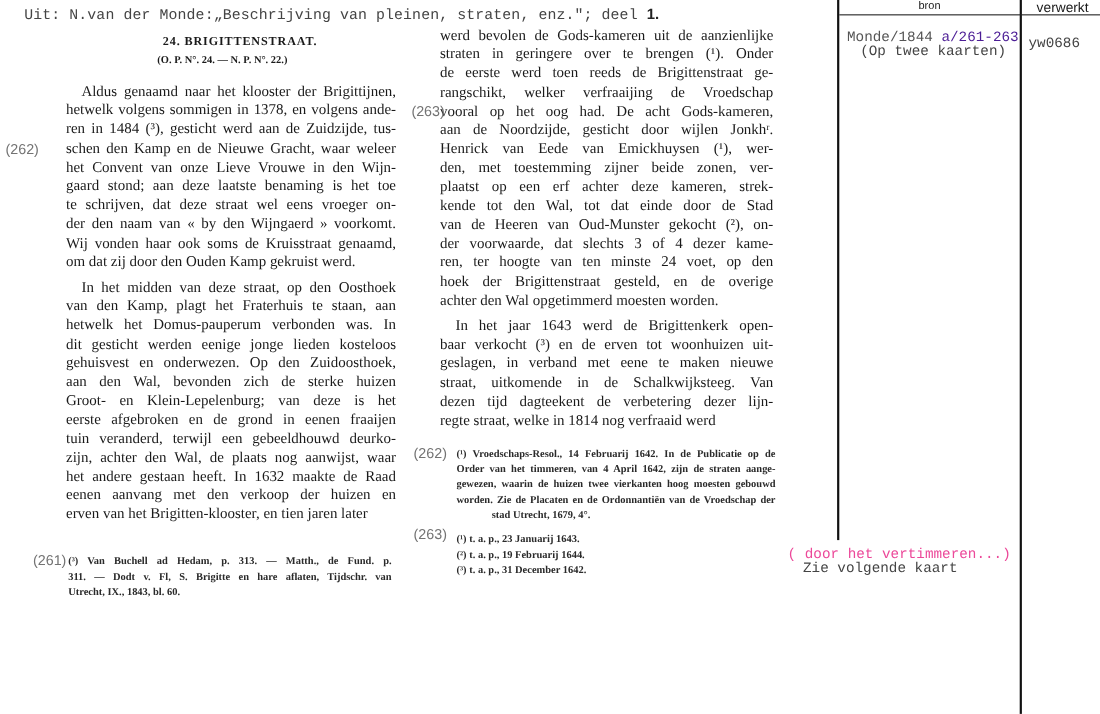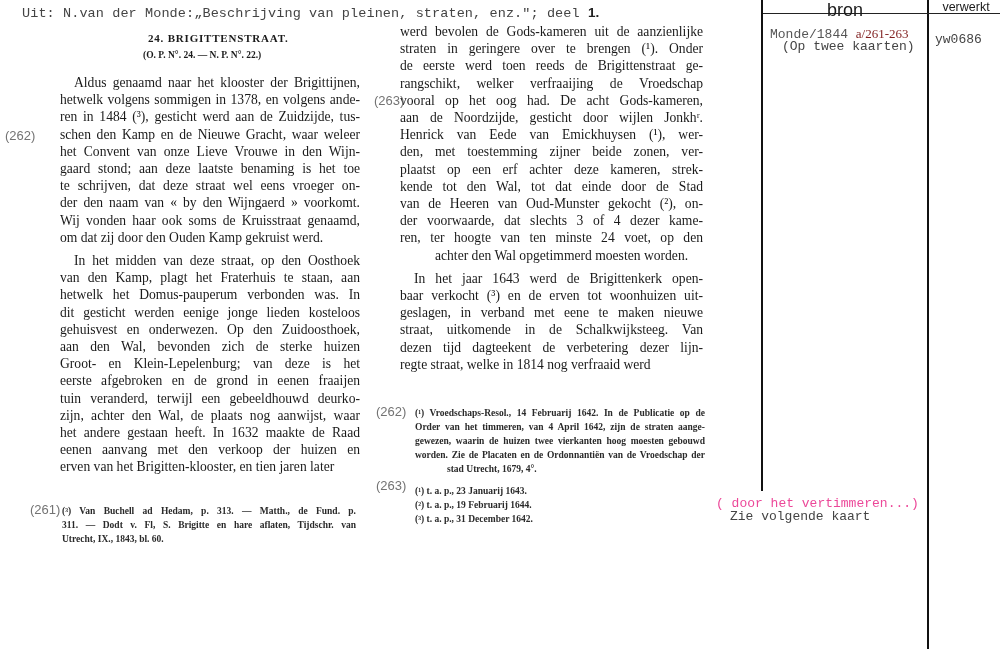--- a/index.html
+++ b/index.html
@@ -34,25 +34,25 @@
   #fn-right2 .line { text-align:left; text-align-last:left; }
   #fn-marg-261 { left:30px; top:502px; }
   #fn-marg-262 { left:376px; top:404px; }
   #fn-marg-263 { left:376px; top:478px; }
 
   .rule-v { background:#111; width:2px; }
   #rule-1 { left:761px; top:0; height:491px; }
   #rule-2 { left:927px; top:0; height:649px; }
   #rule-h { left:763px; top:13px; width:237px; height:1px; background:#222; }
 
-  #hdr-bron { left:763px; top:0; width:164px; text-align:center; font-size:18px; }
+  #hdr-bron { left:763px; top:0; width:164px; text-align:center; font-size:10px; }
   #hdr-verwerkt { left:932px; top:0; width:68px; text-align:center; font-size:12.5px; }
 
   #bron-1 { left:770px; top:26px; font-size:13px; color:#555; white-space:nowrap; }
-  #bron-1 .bold { color:#7f1d1d; font-family:Liberation Serif, serif; }
+  #bron-1 .bold { color:#4c1d95; font-family:Liberation Mono, monospace; }
   #bron-2 { left:770px; top:39px; font-size:13px; color:#444; white-space:nowrap;margin-left:12px; }
   #verwerkt-1 { left:935px; top:32px; font-size:13px; color:#444; }
 
   #note-1 { left:716px; top:496px; font-size:13px; color:#ec4899; white-space:nowrap; }
   #note-2 { left:730px; top:509px; font-size:13px; color:#444; white-space:nowrap; }
 </style>
 </head>
 <body>
 
 <div id="header-line" class="abs mono">
@@ -97,21 +97,22 @@
     <span class="line">rangschikt, welker verfraaijing de Vroedschap</span>
     <span class="line">vooral op het oog had. De acht Gods-kameren,</span>
     <span class="line">aan de Noordzijde, gesticht door wijlen Jonkhʳ.</span>
     <span class="line">Henrick van Eede van Emickhuysen (¹), wer-</span>
     <span class="line">den, met toestemming zijner beide zonen, ver-</span>
     <span class="line">plaatst op een erf achter deze kameren, strek-</span>
     <span class="line">kende tot den Wal, tot dat einde door de Stad</span>
     <span class="line">van de Heeren van Oud-Munster gekocht (²), on-</span>
     <span class="line">der voorwaarde, dat slechts 3 of 4 dezer kame-</span>
     <span class="line">ren, ter hoogte van ten minste 24 voet, op den</span>
-    <span class="line" style="text-align-last: left; margin-left: 35px;">achter den Wal opgetimmerd moesten worden.</span>
+    <span class="line">hoek der Brigittenstraat gesteld, en de overige</span>
+    <span class="line" style="text-align-last: left;">achter den Wal opgetimmerd moesten worden.</span>
     <div class="para-gap"></div>
     <span class="line indent">In het jaar 1643 werd de Brigittenkerk open-</span>
     <span class="line">baar verkocht (³) en de erven tot woonhuizen uit-</span>
     <span class="line">geslagen, in verband met eene te maken nieuwe</span>
     <span class="line">straat, uitkomende in de Schalkwijksteeg. Van</span>
     <span class="line">dezen tijd dagteekent de verbetering dezer lijn-</span>
     <span class="line" style="text-align-last: left;">regte straat, welke in 1814 nog verfraaid werd</span>
   </div>
 
 <div id="marg-262" class="abs marg">(262)</div>

